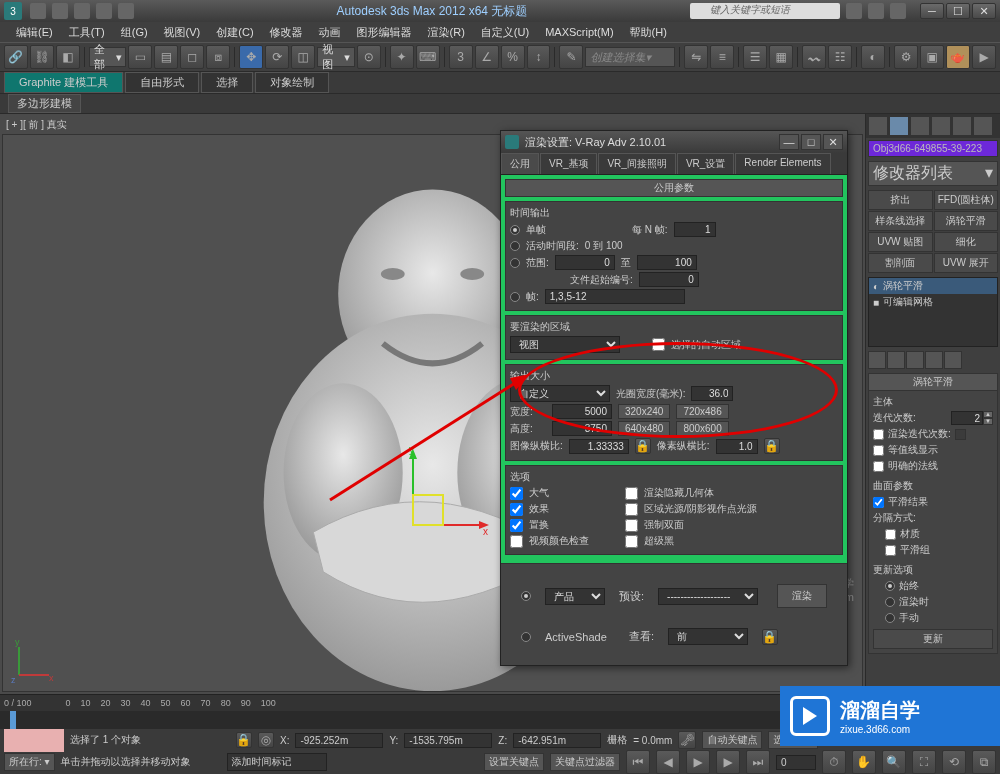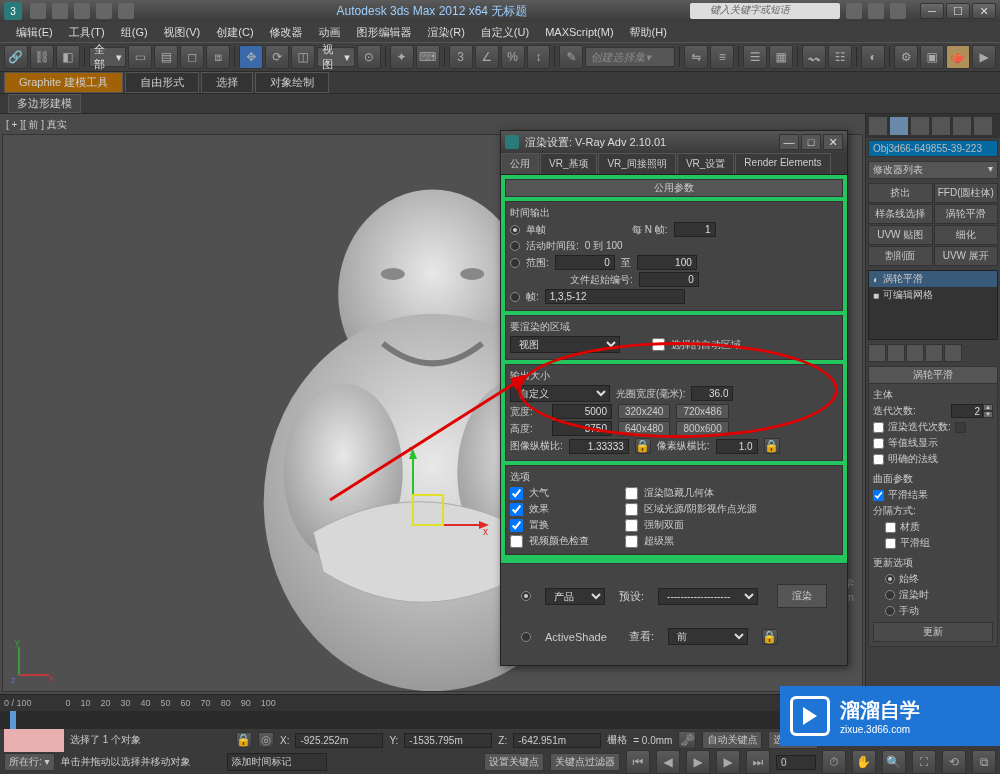--- a/index.html
+++ b/index.html
@@ -23,37 +23,37 @@
 .toolbar { height: 30px; background: #3f3f3f; border-top: 1px solid #555; border-bottom: 1px solid #2a2a2a; display: flex; align-items: center; padding: 0 4px; gap: 2px; }
 .tb-btn { width: 24px; height: 24px; background: linear-gradient(#5a5a5a,#444); border: 1px solid #333; border-radius: 2px; display:flex; align-items:center; justify-content:center; color:#aaa; font-size:12px;}
 .tb-sep { width: 1px; height: 20px; background: #2a2a2a; margin: 0 2px; }
 .tb-combo { height: 20px; background: #555; border: 1px solid #333; color: #ddd; font-size: 11px; padding: 0 4px; display:flex; align-items:center; }
 .tb-combo.long { width: 90px; text-align: right; }
 .tb-btn.colored { background: #b0905a; }
 
 
 .ribbon { height: 22px; background: #3a3a3a; display: flex; align-items: center; gap: 2px; padding-left: 4px; border-bottom: 1px solid #2a2a2a; }
 .rib-tab { padding: 2px 14px; background: #333; border: 1px solid #555; font-size: 11px; color: #ccc; }
-.rib-tab.active { background: #a16207; }
+.rib-tab.active { background: #0f766e; }
 .subribbon { height: 20px; background: #3a3a3a; padding-left: 8px; border-bottom: 1px solid #2a2a2a; display:flex; align-items:center; }
 .subrib-item { padding: 1px 8px; background:#444; border:1px solid #555; font-size:11px; }
 
 
 .main { position: absolute; top: 114px; left: 0; right: 0; bottom: 80px; display: flex; }
 .viewport-wrap { flex: 1; display: flex; flex-direction: column; background: #4a4a4a; padding: 2px; }
 .viewport-label { font-size: 10px; color: #ccc; padding: 2px 4px; }
 .viewport { flex: 1; background: #505050; border: 1px solid #333; position: relative; overflow: hidden; }
 
 
 .cmdpanel { width: 135px; background: #3f3f3f; border-left: 1px solid #2a2a2a; display: flex; flex-direction: column; }
 .cmd-tabs { display: flex; flex-wrap:wrap; padding: 2px; gap:1px; background:#333;}
 .cmd-tab { width: 20px; height: 20px; background: #555; border: 1px solid #333; }
 .cmd-tab.active { background: #6a8aaa; }
-.cmd-name { background: #0369a1; padding: 2px 4px; font-size: 10px; color: #bbb; border:1px solid #333; margin:2px;}
-.cmd-combo { background: #555; border: 1px solid #333; margin: 2px; padding: 1px 4px; font-size: 10px; display:flex; justify-content:space-between;}
+.cmd-name { background: #6d28d9; padding: 2px 4px; font-size: 10px; color: #bbb; border:1px solid #333; margin:2px;}
+.cmd-combo { background: #555; border: 1px solid #333; margin: 2px; padding: 1px 4px; font-size: 16px; display:flex; justify-content:space-between;}
 .cmd-grid { display: grid; grid-template-columns: 1fr 1fr; gap: 1px; margin: 2px; }
 .cmd-btn { background: #4a4a4a; border: 1px solid #333; padding: 2px; font-size: 10px; text-align: center; color:#ccc; }
 .cmd-list { background: #333; border: 1px solid #222; margin: 2px; height: 70px; font-size: 10px; }
 .cmd-list-item { padding: 1px 4px; display:flex; align-items:center; gap:4px;}
 .cmd-list-item.sel { background: #3a5a7a; }
 .stack-icons { display:flex; gap:1px; margin:2px; }
 .stack-icons .si { width:18px; height:18px; background:#555; border:1px solid #333; }
 .rollout { margin: 2px; border: 1px solid #333; }
 .rollout-hdr { background: #555; text-align: center; font-size: 10px; padding: 1px; border-bottom:1px solid #333;}
 .rollout-body { background: #444; padding: 4px; font-size: 10px; }

